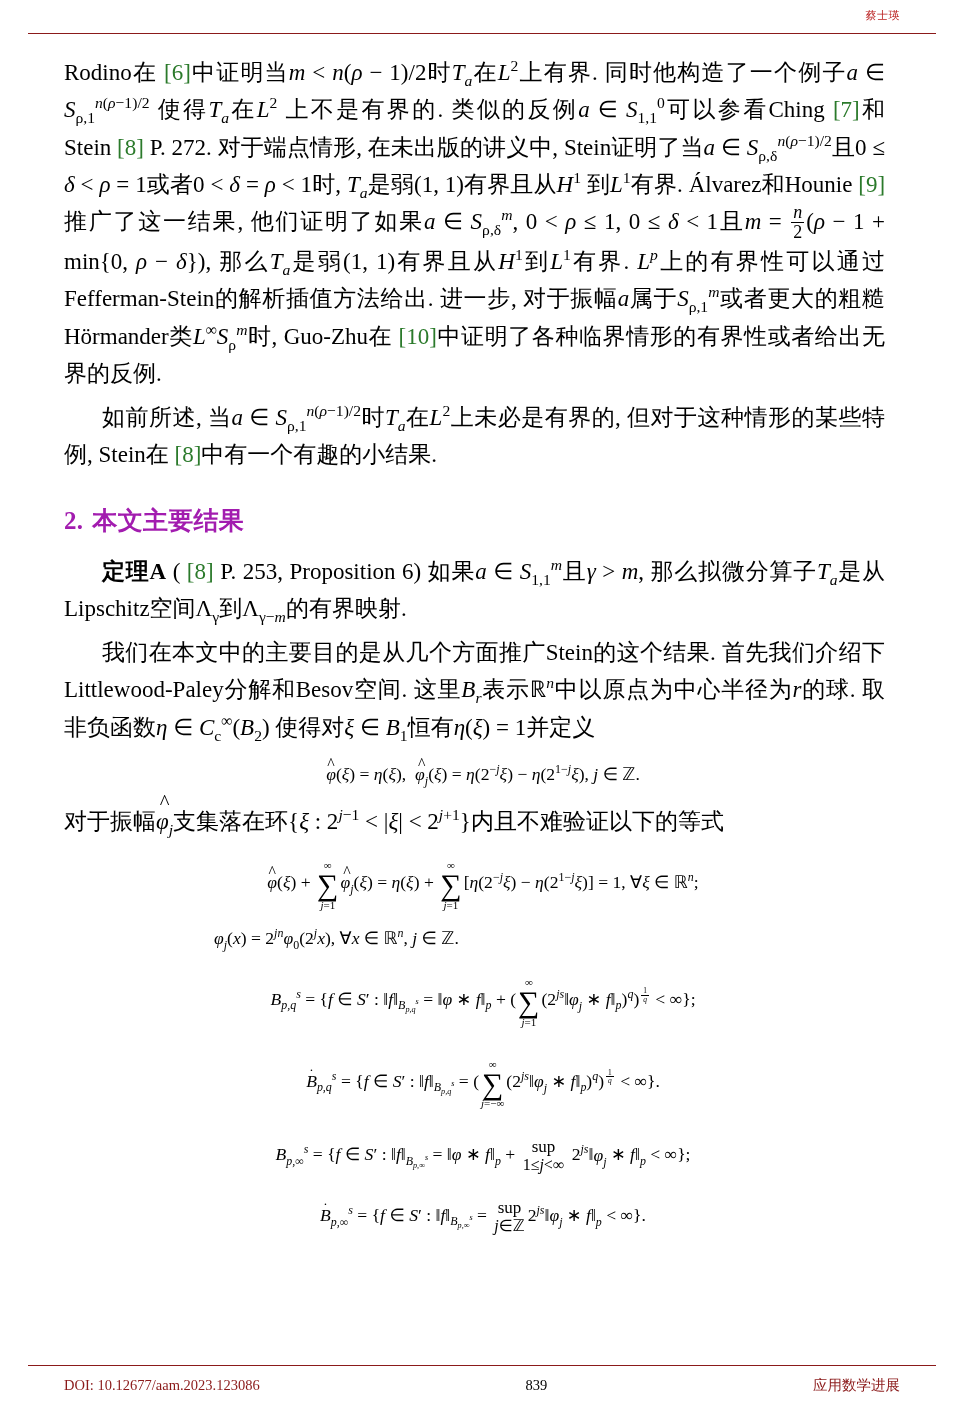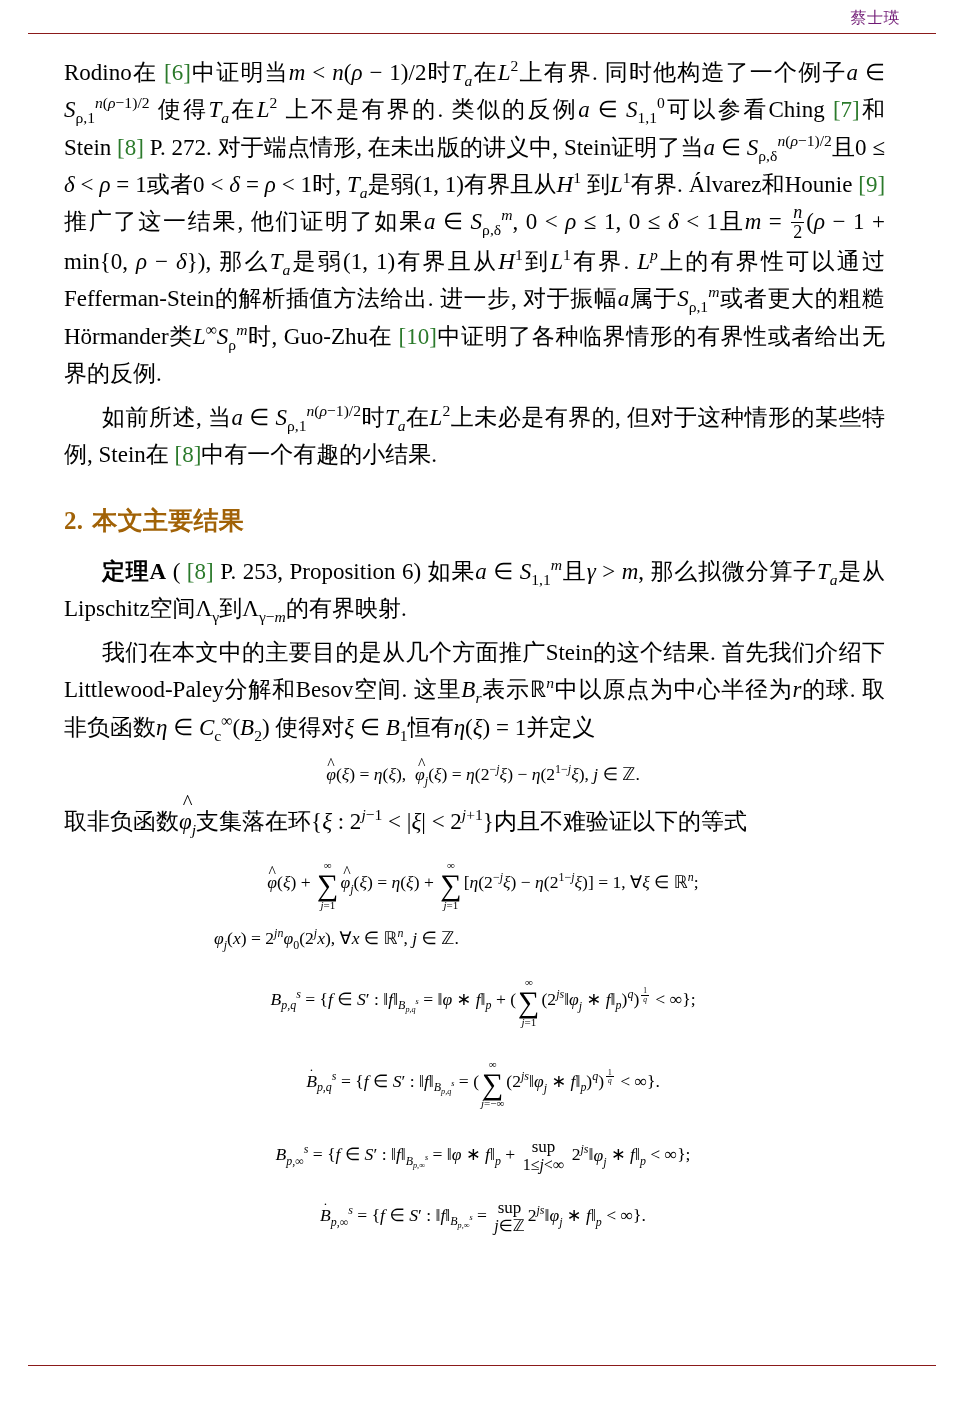--- a/index.html
+++ b/index.html
@@ -20,22 +20,22 @@
     width: 964px;
     height: 1414px;
     box-sizing: border-box;
     padding: 0 64px;
   }
   
   .header-author {
     position: absolute;
     top: 8px;
     right: 64px;
-    font-size: 16px;
-    color: #701a75;
+    font-size: 11px;
+    color: #b91c1c;
     letter-spacing: 0.5px;
   }
   .header-rule {
     position: absolute;
     top: 33px;
     left: 28px;
     right: 28px;
     height: 1px;
     background: #8b1a1a;
   }
@@ -60,21 +60,21 @@
   .ref { color: #2b7a2b; }
   .mathit { font-family: "Liberation Serif", serif; font-style: italic; }
   .up { font-style: normal; }
   sub, sup {
     font-size: 0.68em;
     line-height: 0;
   }
   .sec-head {
     font-size: 25px;
     font-weight: bold;
-    color: #a16207;
+    color: #a21caf;
     margin: 30px 0 16px 0;
     letter-spacing: 0.3px;
   }
   .sec-num { margin-right: 9px; }
   .thm-label {
     font-weight: bold;
   }
   
   .eq {
     text-align: center;
@@ -201,33 +201,38 @@
     <h2 class="sec-head"><span class="sec-num">2.</span><span>本文主要结果</span></h2>
 
     <p class="para indent"><span class="thm-label">定理A</span>&nbsp;<span>(</span>&nbsp;<span class="ref">[8]</span>&nbsp;<span>P. 253, Proposition 6) 如果</span><span class="mathit">a</span> ∈ <span class="mathit">S</span><sub>1,1</sub><sup><span class="mathit">m</span></sup><span>且</span><span class="mathit">γ</span> &gt; <span class="mathit">m</span><span>, 那么拟微分算子</span><span class="mathit">T<sub>a</sub></span><span>是从Lipschitz空间</span>Λ<sub>γ</sub><span>到</span>Λ<sub>γ−<span class="mathit">m</span></sub><span>的有界映射.</span></p>
 
     <div class="gap-sm"></div>
 
     <p class="para indent"><span>我们在本文中的主要目的是从几个方面推广Stein的这个结果. 首先我们介绍下Littlewood-Paley分解和Besov空间. 这里</span><span class="mathit">B<sub>r</sub></span><span>表示</span>ℝ<sup><span class="mathit">n</span></sup><span>中以原点为中心半径为</span><span class="mathit">r</span><span>的球. 取非负函数</span><span class="mathit">η</span> ∈ <span class="mathit">C</span><sub>c</sub><sup>∞</sup>(<span class="mathit">B</span><sub>2</sub>) <span>使得对</span><span class="mathit">ξ</span> ∈ <span class="mathit">B</span><sub>1</sub><span>恒有</span><span class="mathit">η</span>(<span class="mathit">ξ</span>) = 1<span>并定义</span></p>
 
     <div class="eq"><span class="hat-wrap"><span class="hat">^</span><span class="mathit">φ</span></span>(<span class="mathit">ξ</span>) = <span class="mathit">η</span>(<span class="mathit">ξ</span>),&nbsp; <span class="hat-wrap"><span class="hat">^</span><span class="mathit">φ<sub>j</sub></span></span>(<span class="mathit">ξ</span>) = <span class="mathit">η</span>(2<sup>−<span class="mathit">j</span></sup><span class="mathit">ξ</span>) − <span class="mathit">η</span>(2<sup>1−<span class="mathit">j</span></sup><span class="mathit">ξ</span>), <span class="mathit">j</span> ∈ ℤ.</div>
 
-    <p class="para"><span>取非负函数</span><span class="hat-wrap"><span class="hat">^</span><span class="mathit">φ<sub>j</sub></span></span><span>支集落在环</span>{<span class="mathit">ξ</span> : 2<sup><span class="mathit">j</span>−1</sup> &lt; |<span class="mathit">ξ</span>| &lt; 2<sup><span class="mathit">j</span>+1</sup>}<span>内且不难验证以下的等式</span></p>
+    <p class="para"><span>对于振幅</span><span class="hat-wrap"><span class="hat">^</span><span class="mathit">φ<sub>j</sub></span></span><span>支集落在环</span>{<span class="mathit">ξ</span> : 2<sup><span class="mathit">j</span>−1</sup> &lt; |<span class="mathit">ξ</span>| &lt; 2<sup><span class="mathit">j</span>+1</sup>}<span>内且不难验证以下的等式</span></p>
 
     <div class="eq"><span class="hat-wrap"><span class="hat">^</span><span class="mathit">φ</span></span>(<span class="mathit">ξ</span>) + <span class="bigsum"><span class="lim-top">∞</span><span class="sig">∑</span><span class="lim-bot"><span class="mathit">j</span>=1</span></span><span class="hat-wrap"><span class="hat">^</span><span class="mathit">φ<sub>j</sub></span></span>(<span class="mathit">ξ</span>) = <span class="mathit">η</span>(<span class="mathit">ξ</span>) + <span class="bigsum"><span class="lim-top">∞</span><span class="sig">∑</span><span class="lim-bot"><span class="mathit">j</span>=1</span></span>[<span class="mathit">η</span>(2<sup>−<span class="mathit">j</span></sup><span class="mathit">ξ</span>) − <span class="mathit">η</span>(2<sup>1−<span class="mathit">j</span></sup><span class="mathit">ξ</span>)] = 1, ∀<span class="mathit">ξ</span> ∈ ℝ<sup><span class="mathit">n</span></sup>;</div>
 
     <div class="eq" style="text-align:left; padding-left:150px;"><span class="mathit">φ<sub>j</sub></span>(<span class="mathit">x</span>) = 2<sup><span class="mathit">jn</span></sup><span class="mathit">φ</span><sub>0</sub>(2<sup><span class="mathit">j</span></sup><span class="mathit">x</span>), ∀<span class="mathit">x</span> ∈ ℝ<sup><span class="mathit">n</span></sup>, <span class="mathit">j</span> ∈ ℤ.</div>
 
 
     <div class="eq" style="margin-top:26px;"><span class="mathit">B</span><sub><span class="mathit">p,q</span></sub><sup><span class="mathit">s</span></sup> = {<span class="mathit">f</span> ∈ <span class="mathit">S</span>′ : ‖<span class="mathit">f</span>‖<sub><span class="mathit">B</span><sub><span class="mathit">p,q</span></sub><sup><span class="mathit">s</span></sup></sub> = ‖<span class="mathit">φ</span> ∗ <span class="mathit">f</span>‖<sub><span class="mathit">p</span></sub> + (<span class="bigsum"><span class="lim-top">∞</span><span class="sig">∑</span><span class="lim-bot"><span class="mathit">j</span>=1</span></span>(2<sup><span class="mathit">js</span></sup>‖<span class="mathit">φ<sub>j</sub></span> ∗ <span class="mathit">f</span>‖<sub><span class="mathit">p</span></sub>)<sup><span class="mathit">q</span></sup>)<sup><span class="frac" style="font-size:0.62em;top:0;"><span class="num">1</span><span class="den"><span class="mathit">q</span></span></span></sup> &lt; ∞};</div>
 
     <div class="eq" style="margin-top:30px;"><span class="dotover"><span class="dot">·</span><span class="mathit">B</span></span><sub><span class="mathit">p,q</span></sub><sup><span class="mathit">s</span></sup> = {<span class="mathit">f</span> ∈ <span class="mathit">S</span>′ : ‖<span class="mathit">f</span>‖<sub><span class="dotover"><span class="dot">·</span><span class="mathit">B</span></span><sub><span class="mathit">p,q</span></sub><sup><span class="mathit">s</span></sup></sub> = (<span class="bigsum"><span class="lim-top">∞</span><span class="sig">∑</span><span class="lim-bot"><span class="mathit">j</span>=−∞</span></span>(2<sup><span class="mathit">js</span></sup>‖<span class="mathit">φ<sub>j</sub></span> ∗ <span class="mathit">f</span>‖<sub><span class="mathit">p</span></sub>)<sup><span class="mathit">q</span></sup>)<sup><span class="frac" style="font-size:0.62em;top:0;"><span class="num">1</span><span class="den"><span class="mathit">q</span></span></span></sup> &lt; ∞}.</div>
 
 
     <div class="eq" style="margin-top:30px;"><span class="mathit">B</span><sub><span class="mathit">p,∞</span></sub><sup><span class="mathit">s</span></sup> = {<span class="mathit">f</span> ∈ <span class="mathit">S</span>′ : ‖<span class="mathit">f</span>‖<sub><span class="mathit">B</span><sub><span class="mathit">p,∞</span></sub><sup><span class="mathit">s</span></sup></sub> = ‖<span class="mathit">φ</span> ∗ <span class="mathit">f</span>‖<sub><span class="mathit">p</span></sub> + <span class="bigop"><span class="op">sup</span><span class="lim-bot">1≤<span class="mathit">j</span>&lt;∞</span></span>&nbsp;2<sup><span class="mathit">js</span></sup>‖<span class="mathit">φ<sub>j</sub></span> ∗ <span class="mathit">f</span>‖<sub><span class="mathit">p</span></sub> &lt; ∞};</div>
 
     <div class="eq" style="margin-top:24px;"><span class="dotover"><span class="dot">·</span><span class="mathit">B</span></span><sub><span class="mathit">p,∞</span></sub><sup><span class="mathit">s</span></sup> = {<span class="mathit">f</span> ∈ <span class="mathit">S</span>′ : ‖<span class="mathit">f</span>‖<sub><span class="dotover"><span class="dot">·</span><span class="mathit">B</span></span><sub><span class="mathit">p,∞</span></sub><sup><span class="mathit">s</span></sup></sub> = <span class="bigop"><span class="op">sup</span><span class="lim-bot"><span class="mathit">j</span>∈ℤ</span></span>2<sup><span class="mathit">js</span></sup>‖<span class="mathit">φ<sub>j</sub></span> ∗ <span class="mathit">f</span>‖<sub><span class="mathit">p</span></sub> &lt; ∞}.</div>
 
   </div>
 
   <div class="footer-rule"></div>
+  <div class="footer">
+    <span>DOI: 10.12677/aam.2023.123086</span>
+    <span class="page-no">839</span>
+    <span>应用数学进展</span>
+  </div>
 
 </div>
 
 </body></html>

